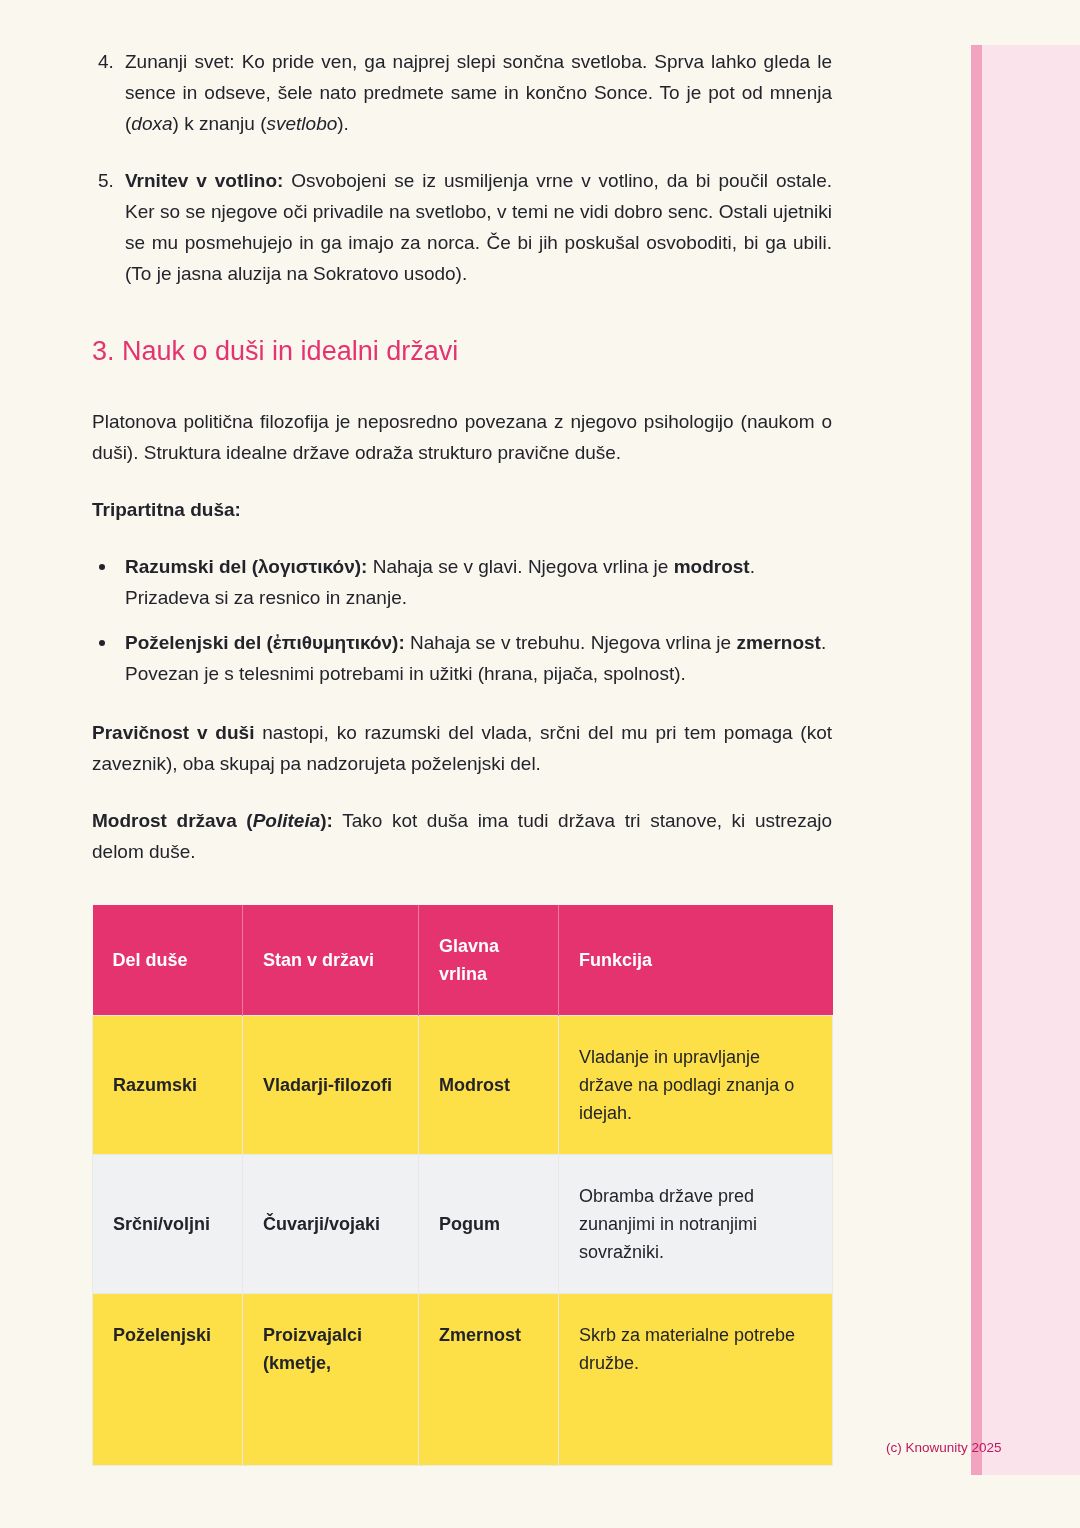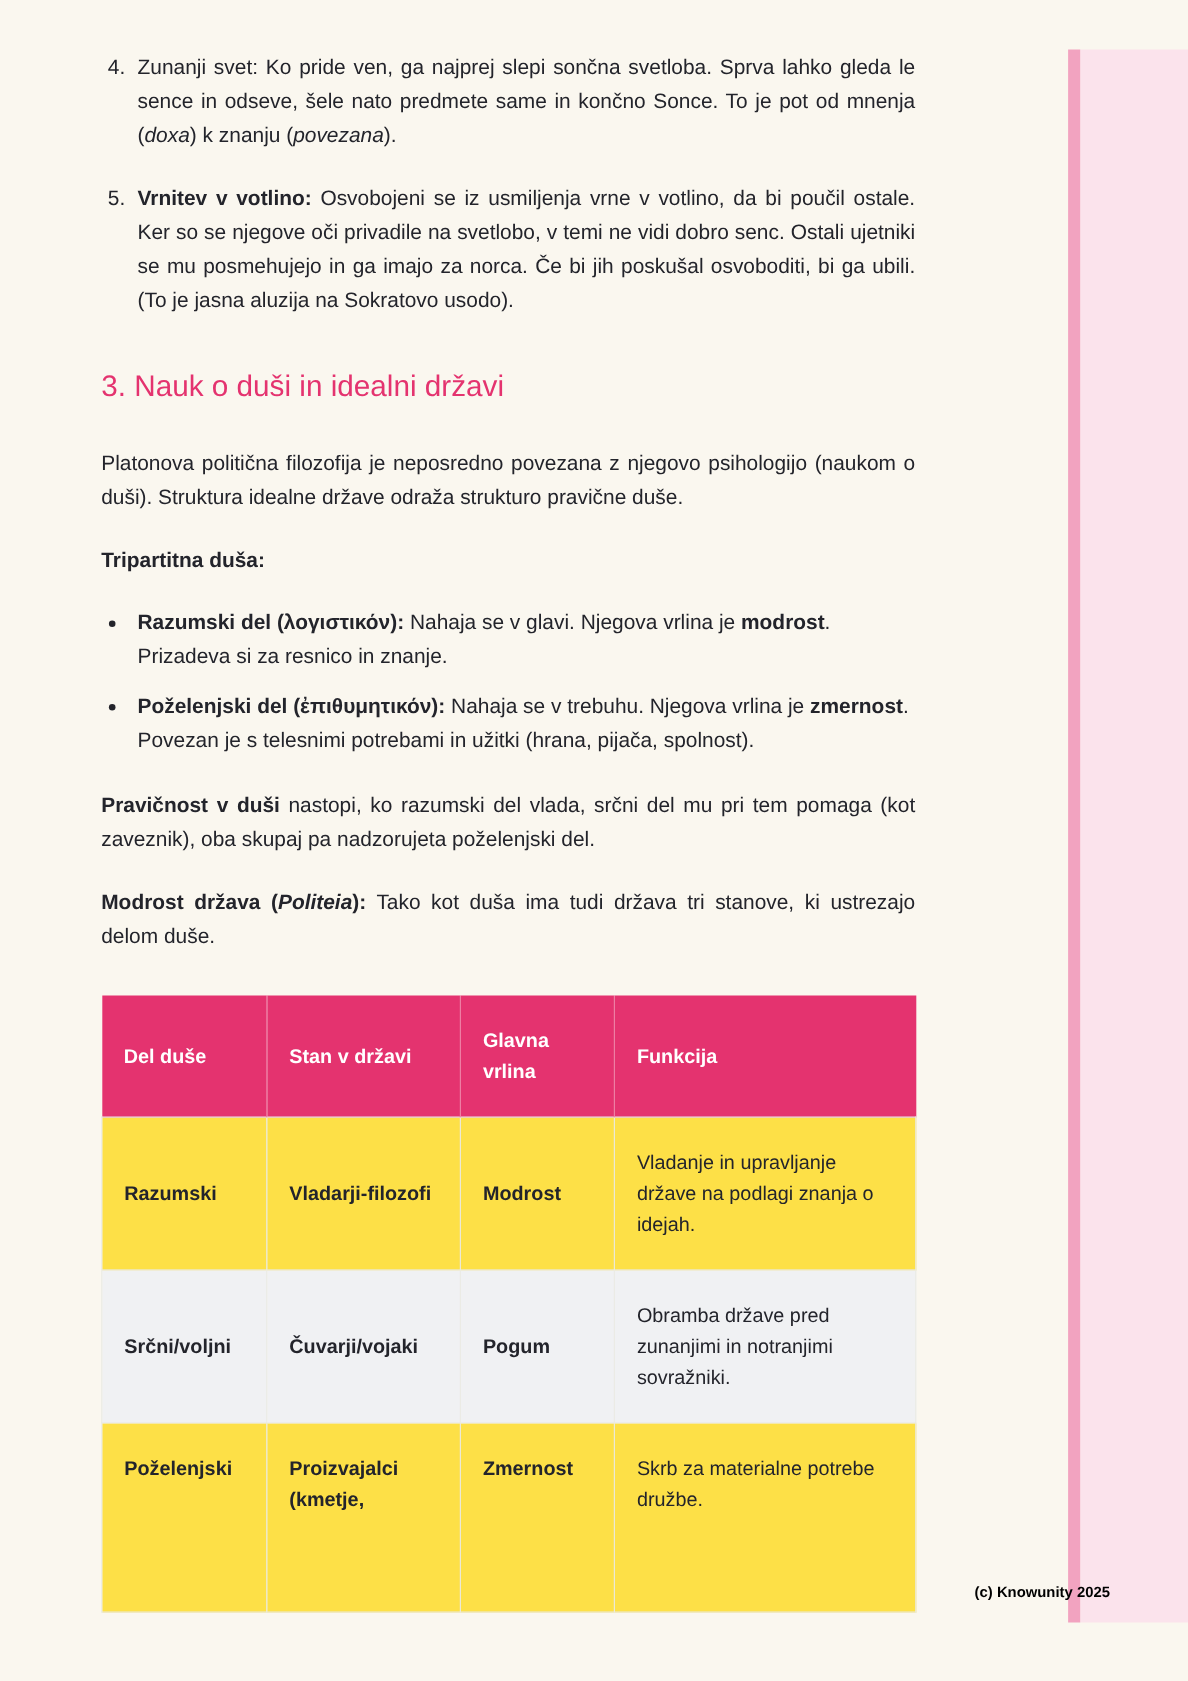--- a/index.html
+++ b/index.html
@@ -124,38 +124,37 @@
   .soul-table tr.cut td {
     vertical-align: top;
     height: 172px;
   }
 
   
   .copyright {
     position: absolute;
     left: 886px; top: 1440px;
     font-size: 13.5px;
-    color: #000000;
+    color: #be185d;
     z-index: 5;
     white-space: nowrap;
-    font-weight: bold;
   }
 </style>
 </head>
 <body>
 
 <div class="pink-panel"></div>
 <div class="pink-stripe"></div>
 
 <main class="content">
 
   <ol class="numlist">
     <li class="numitem">
       <span class="num">4.</span>
-      <span class="litext"><span style="font-weight: 400;">Zunanji svet: </span><span>Ko pride ven, ga najprej slepi sončna svetloba. Sprva lahko gleda le sence in odseve, šele nato predmete same in končno Sonce. To je pot od mnenja (</span><span style="font-style: italic;">doxa</span><span>) k znanju (</span><span style="font-style: italic;">povezana</span><span>).</span></span>
+      <span class="litext"><span style="font-weight: 400;">Zunanji svet: </span><span>Ko pride ven, ga najprej slepi sončna svetloba. Sprva lahko gleda le sence in odseve, šele nato predmete same in končno Sonce. To je pot od mnenja (</span><span style="font-style: italic;">doxa</span><span>) k znanju (</span><span style="font-style: italic;">svetlobo</span><span>).</span></span>
     </li>
     <li class="numitem">
       <span class="num">5.</span>
       <span class="litext"><span style="font-weight: 700;">Vrnitev v votlino: </span><span>Osvobojeni se iz usmiljenja vrne v votlino, da bi poučil ostale. Ker so se njegove oči privadile na svetlobo, v temi ne vidi dobro senc. Ostali ujetniki se mu posmehujejo in ga imajo za norca. Če bi jih poskušal osvoboditi, bi ga ubili. (To je jasna aluzija na Sokratovo usodo).</span></span>
     </li>
   </ol>
 
   <h2 class="heading">3. Nauk o duši in idealni državi</h2>
 
   <p class="para just"><span>Platonova politična filozofija je neposredno povezana z njegovo psihologijo (naukom o duši). Struktura idealne države odraža strukturo pravične duše.</span></p>

